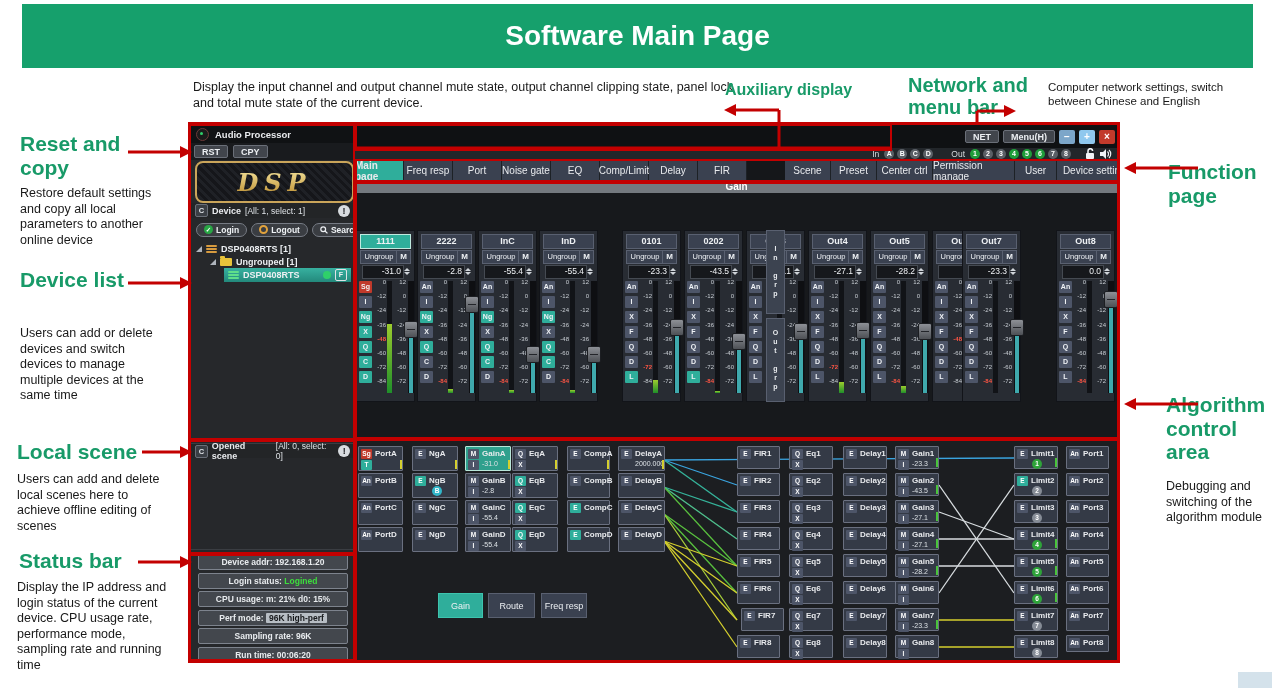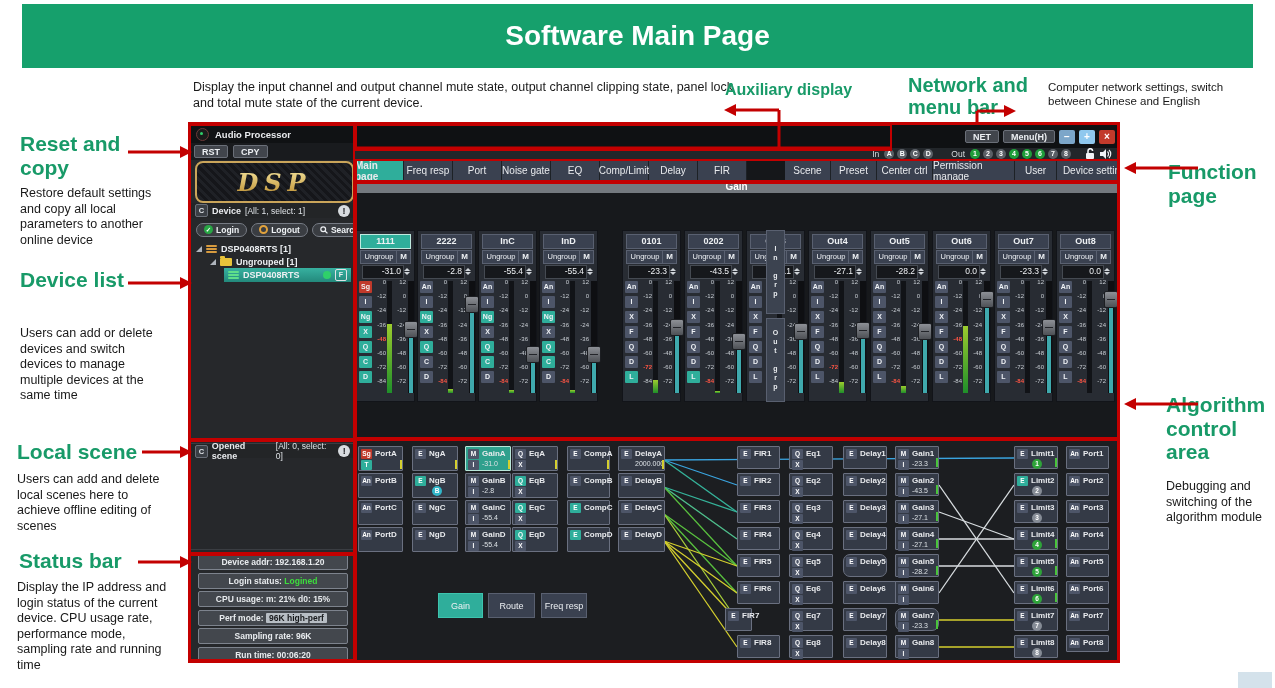--- a/index.html
+++ b/index.html
@@ -676,21 +676,21 @@
             <div class="sc" style="left: 36px; top: 133.2px;">-60</div>
             <div class="sc" style="left: 36px; top: 147.4px;">-72</div>
             <div class="mtrack">
               <div class="mfill" style="height: 67px;"></div>
             </div>
             <div class="ftrack">
               <div class="ffill" style="top: 17.5px; bottom: 0px;"></div>
             </div>
             <div class="fhandle" style="top: 59.5px;"></div>
           </div>
-          <div class="strip" style="left: 639px; text-decoration: underline;">
+          <div class="strip" style="left: 607px; text-decoration: underline;">
             <div class="sname">Out7</div>
             <div class="sug">Ungroup</div>
             <div class="sm">M</div>
             <div class="sval">-23.3</div>
             <div class="spin">
               <i class="up"></i>
               <i class="dn"></i>
             </div>
             <div class="lt" style="top: 50px;">An</div>
             <div class="lt" style="top: 65px;">I</div>
@@ -1027,21 +1027,21 @@
           </div>
           <div class="blk" style="left: 382px; top: 117px; width: 43px; height: 23px;">
             <div class="bdg">E</div>
             <div class="blb">FIR5</div>
           </div>
           <div class="blk" style="left: 434px; top: 117px; width: 44px; height: 23px;">
             <div class="bdg">Q</div>
             <div class="blb">Eq5</div>
             <div class="bdg sb">X</div>
           </div>
-          <div class="blk" style="left: 488px; top: 117px; width: 44px; height: 23px; border-radius: 7px;">
+          <div class="blk" style="left: 488px; top: 117px; width: 44px; height: 23px;">
             <div class="bdg">E</div>
             <div class="blb">Delay5</div>
           </div>
           <div class="blk" style="left: 540px; top: 117px; width: 44px; height: 23px;">
             <div class="bdg">M</div>
             <div class="blb">Gain5</div>
             <div class="bdg sb">I</div>
             <div class="bvv">-28.2</div>
             <div class="btick" style="background: rgb(73, 196, 59);"></div>
           </div>
@@ -1076,34 +1076,34 @@
           <div class="blk" style="left: 659px; top: 144px; width: 44px; height: 23px;">
             <div class="bdg">E</div>
             <div class="blb">Limit6</div>
             <div class="bnum on">6</div>
             <div class="btick" style="background: rgb(73, 196, 59);"></div>
           </div>
           <div class="blk" style="left: 711px; top: 144px; width: 43px; height: 23px;">
             <div class="bdg">An</div>
             <div class="blb">Port6</div>
           </div>
-          <div class="blk" style="left: 370px; top: 171px; width: 27px; height: 23px;">
+          <div class="blk" style="left: 386px; top: 171px; width: 43px; height: 23px;">
             <div class="bdg">E</div>
             <div class="blb">FIR7</div>
           </div>
           <div class="blk" style="left: 434px; top: 171px; width: 44px; height: 23px;">
             <div class="bdg">Q</div>
             <div class="blb">Eq7</div>
             <div class="bdg sb">X</div>
           </div>
           <div class="blk" style="left: 488px; top: 171px; width: 44px; height: 23px;">
             <div class="bdg">E</div>
             <div class="blb">Delay7</div>
           </div>
-          <div class="blk" style="left: 540px; top: 171px; width: 44px; height: 23px; border-radius: 7px;">
+          <div class="blk" style="left: 540px; top: 171px; width: 44px; height: 23px;">
             <div class="bdg">M</div>
             <div class="blb">Gain7</div>
             <div class="bdg sb">I</div>
             <div class="bvv">-23.3</div>
             <div class="btick" style="background: rgb(73, 196, 59);"></div>
           </div>
           <div class="blk" style="left: 659px; top: 171px; width: 44px; height: 23px;">
             <div class="bdg">E</div>
             <div class="blb">Limit7</div>
             <div class="bnum off">7</div>

